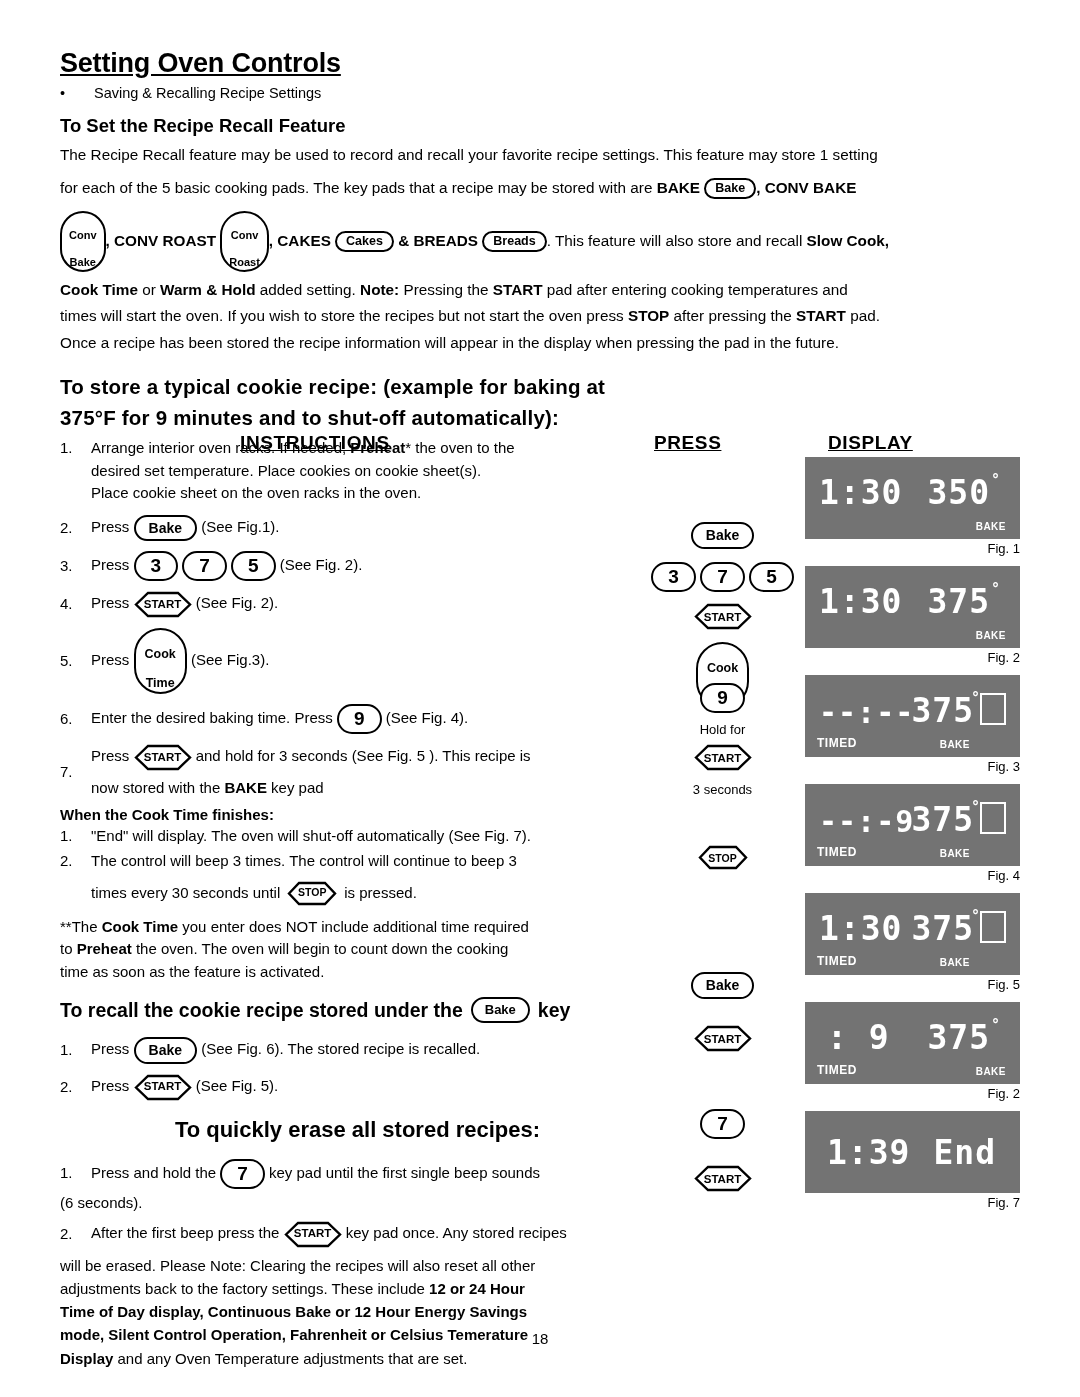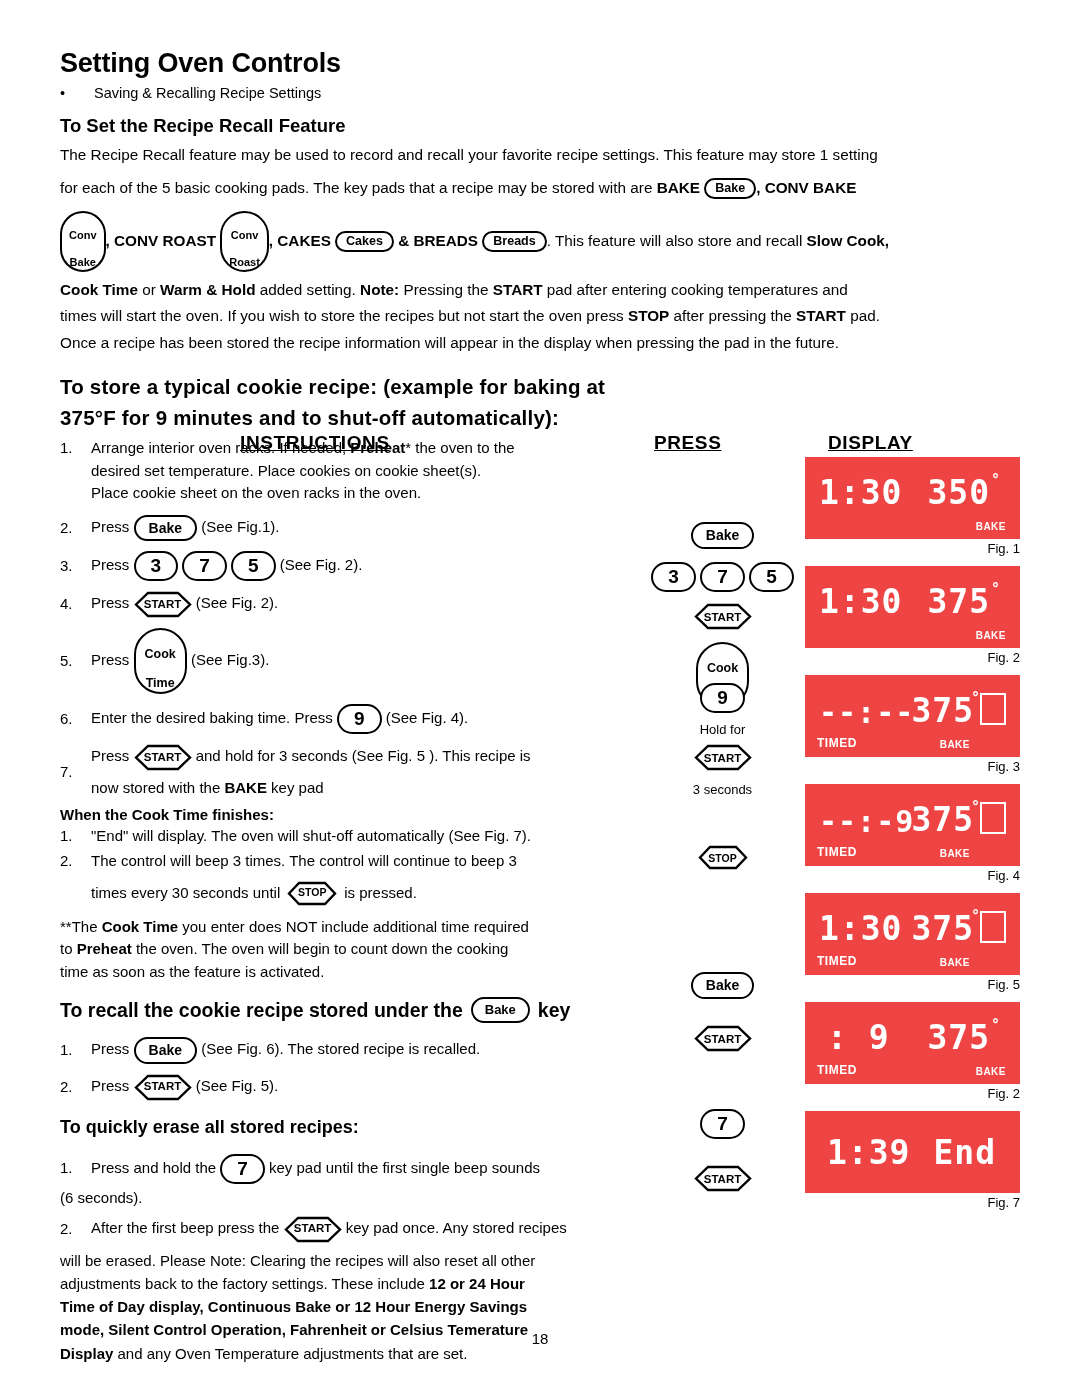--- a/index.html
+++ b/index.html
@@ -26,20 +26,21 @@
     left: 60px;
     top: 48px;
     width: 960px;
   }
 
   h1.title {
     font-size: 27px;
     font-weight: bold;
     margin: 0 0 6px 0;
     letter-spacing: -0.2px;
+    text-decoration: underline;
   }
   .bullet-line {
     font-size: 14.5px;
     margin: 0 0 14px 0;
     display: flex;
   }
   .bullet-line .dot { width: 34px; }
 
   h2.sec {
     font-size: 18.5px;
@@ -159,21 +160,21 @@
   
   .disp-col {
     position: absolute;
     left: 805px;
     top: 437px;
     width: 215px;
   }
   .lcd {
     width: 215px;
     height: 82px;
-    background: #ef4444;
+    background: #737373;
     position: relative;
     margin-bottom: 2px;
   }
   .figcap {
     text-align: right;
     font-size: 13px;
     margin-bottom: 10px;
   }
   .seg {
     position: absolute;
@@ -417,21 +418,21 @@
         <span class="startshape">
           <svg width="58" height="27" viewBox="0 0 58 27">
               <path d="M2 13.5 L14 2 L44 2 L56 13.5 L44 25 L14 25 Z" fill="#fff" stroke="#000" stroke-width="2.4"></path>
             </svg>
           <span class="lbl">START</span>
         </span>
         <span>(See Fig. 5).</span>
       </div>
     </div>
 
-    <div style="margin-top:16px;font-size:18px;font-weight:bold;">To quickly erase all stored recipes:</div>
+    <div style="margin-top:16px;font-size:22px;font-weight:bold;text-align:center;">To quickly erase all stored recipes:</div>
 
     <div class="step tall" style="margin-top:16px;">
       <div class="n">1.</div>
       <div class="t">
         <span>Press and hold the</span>
         <span class="pad num">7</span>
         <span>key pad until the first single beep sounds</span>
       </div>
     </div>
     <div style="font-size:15px;margin-top:4px;">(6 seconds).</div>

